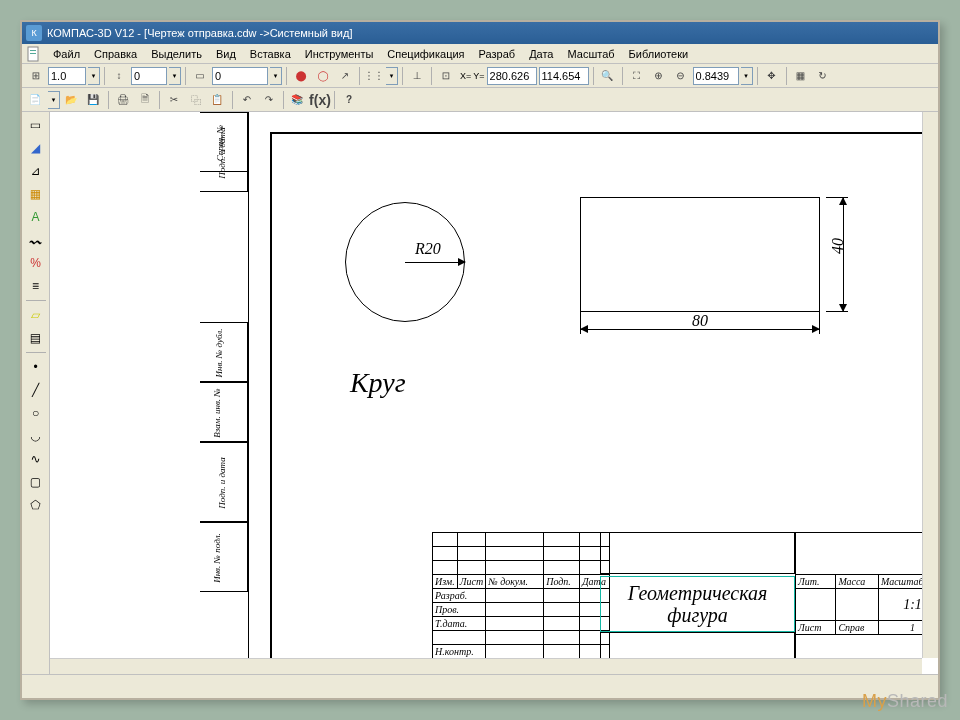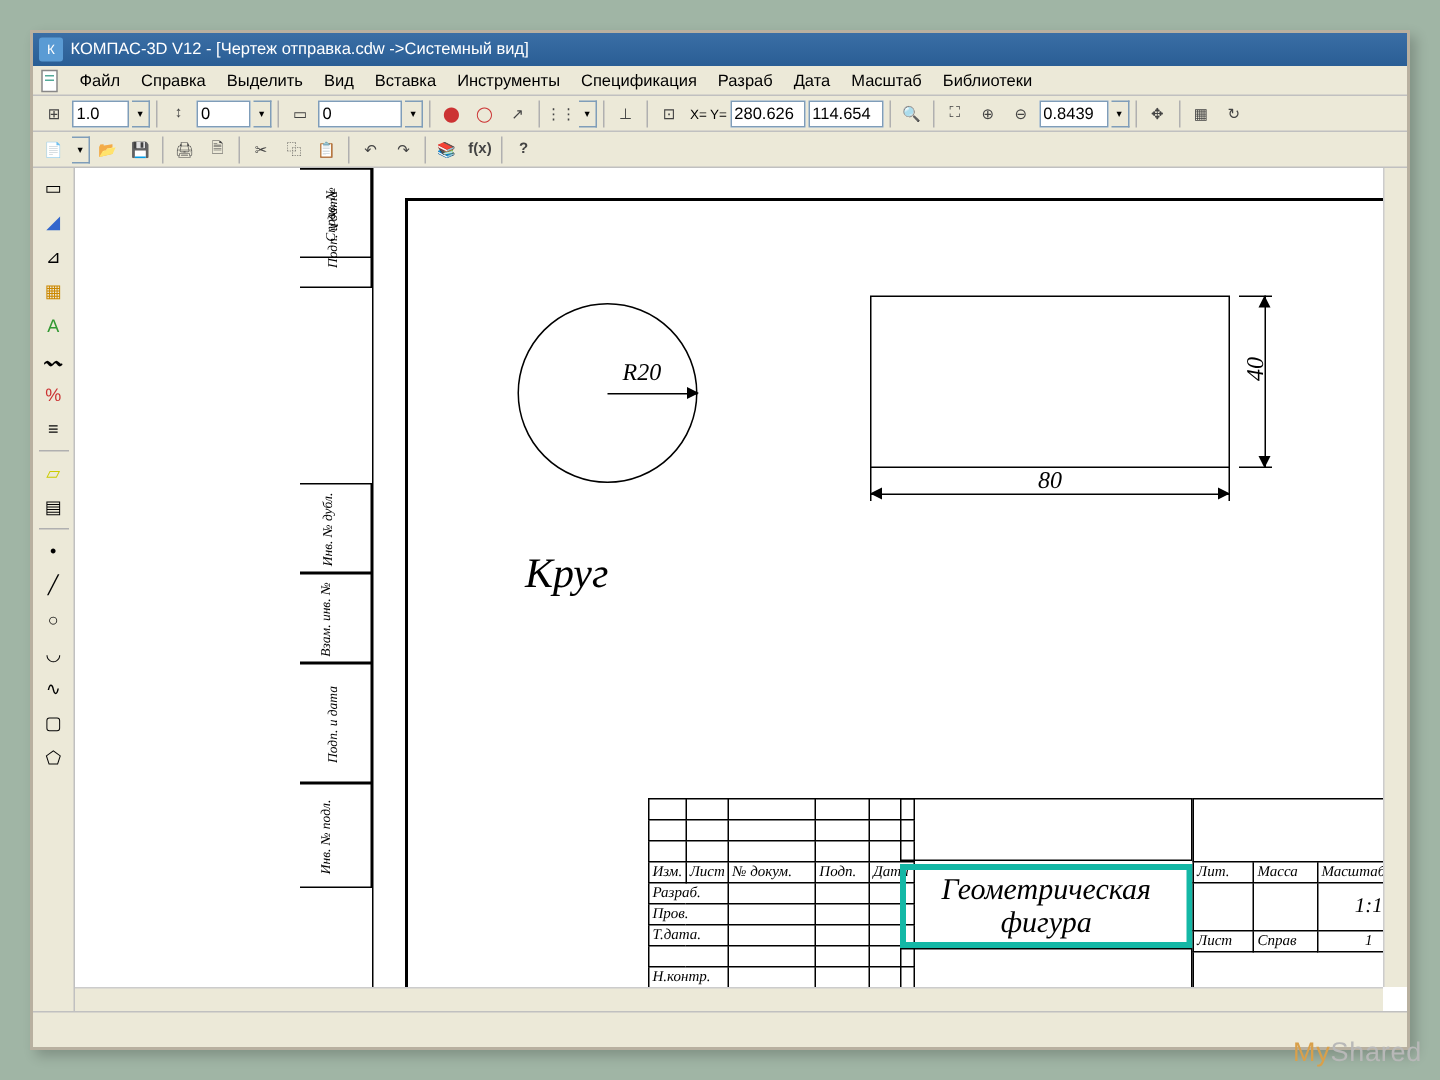--- a/index.html
+++ b/index.html
@@ -153,21 +153,21 @@
     <div class="tb-sep"></div>
     <div class="tb-btn">✂</div>
     <div class="tb-btn">⿻</div>
     <div class="tb-btn">📋</div>
     <div class="tb-sep"></div>
     <div class="tb-btn">↶</div>
     <div class="tb-btn">↷</div>
     <div class="tb-sep"></div>
     <div class="tb-btn">📚</div>
     <div class="tb-btn">
-        <b style="font-size:10px">f(x)</b>
+        <b style="font-size:14px">f(x)</b>
       </div>
     <div class="tb-sep"></div>
     <div class="tb-btn">
         <b>?</b>
       </div>
   </div>
 
   <div class="workarea">
     <div class="lefttools">
       <div class="lt-btn">▭</div>
@@ -300,21 +300,21 @@
             <tr>
                   <td colspan="2">Н.контр.</td>
                   <td></td>
                   <td></td>
                   <td></td>
                 </tr>
 
           </tbody>
             </table>
           <div style="position:absolute;left:168px;top:0;width:195px;height:42px;border:1px solid #000"></div>
-          <div class="ttitle" style="position:absolute;left:168px;top:44px;width:195px;height:56px;border:4px solid #14b8a6;display:flex;align-items:center;justify-content:center">Геометрическая фигура</div>
+          <div class="ttitle" style="position:absolute;left:168px;top:44px;width:195px;height:56px;border:1px solid #14b8a6;display:flex;align-items:center;justify-content:center">Геометрическая фигура</div>
           <div style="position:absolute;left:168px;top:100px;width:195px;height:40px;border:1px solid #000"></div>
 
           <table style="position:absolute;left:363px;top:0;">
             <tbody>
                 <tr>
                   <td colspan="3" style="width:152px;height:42px"></td>
                 </tr>
             <tr>
                   <td style="width:38px">Лит.</td>
                   <td style="width:40px">Масса</td>

